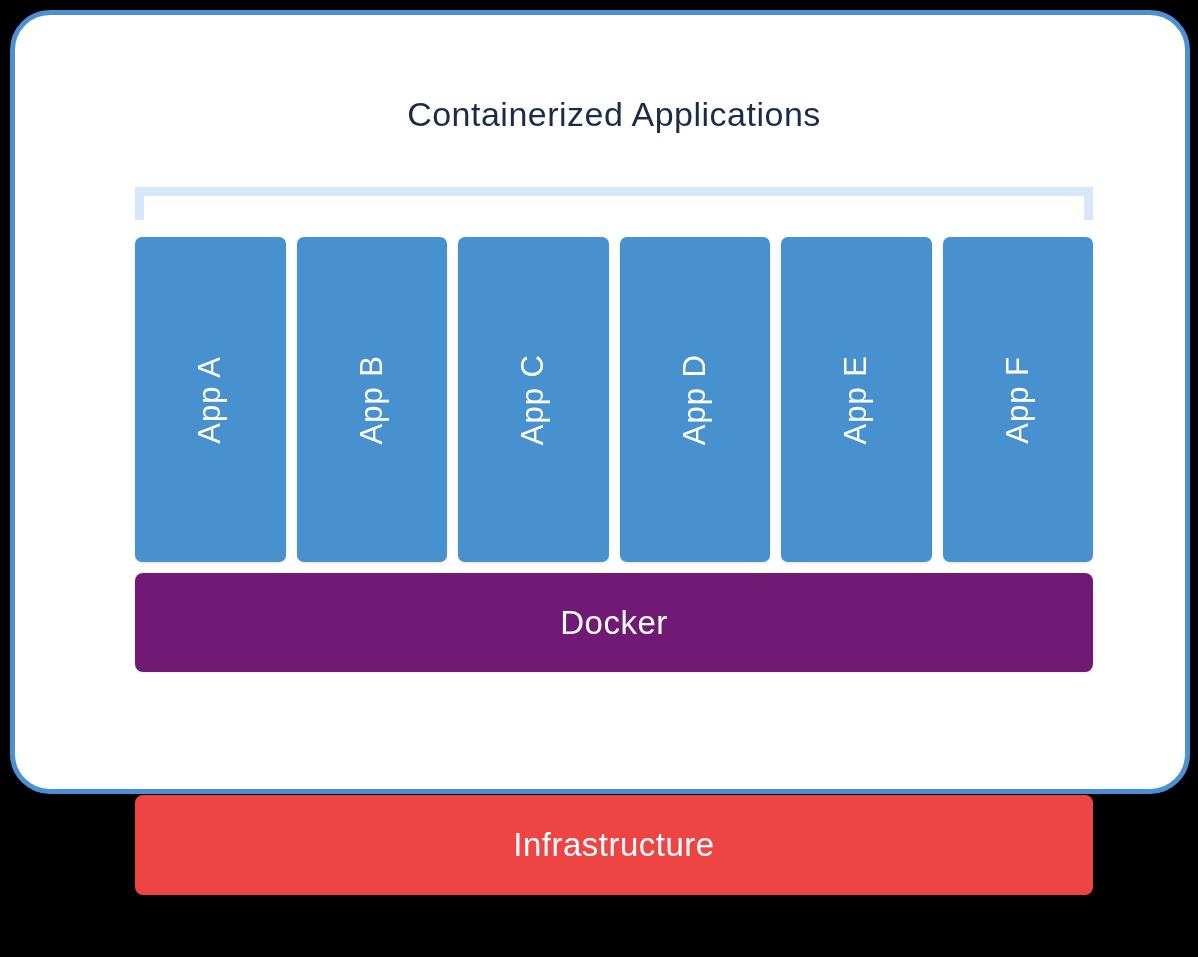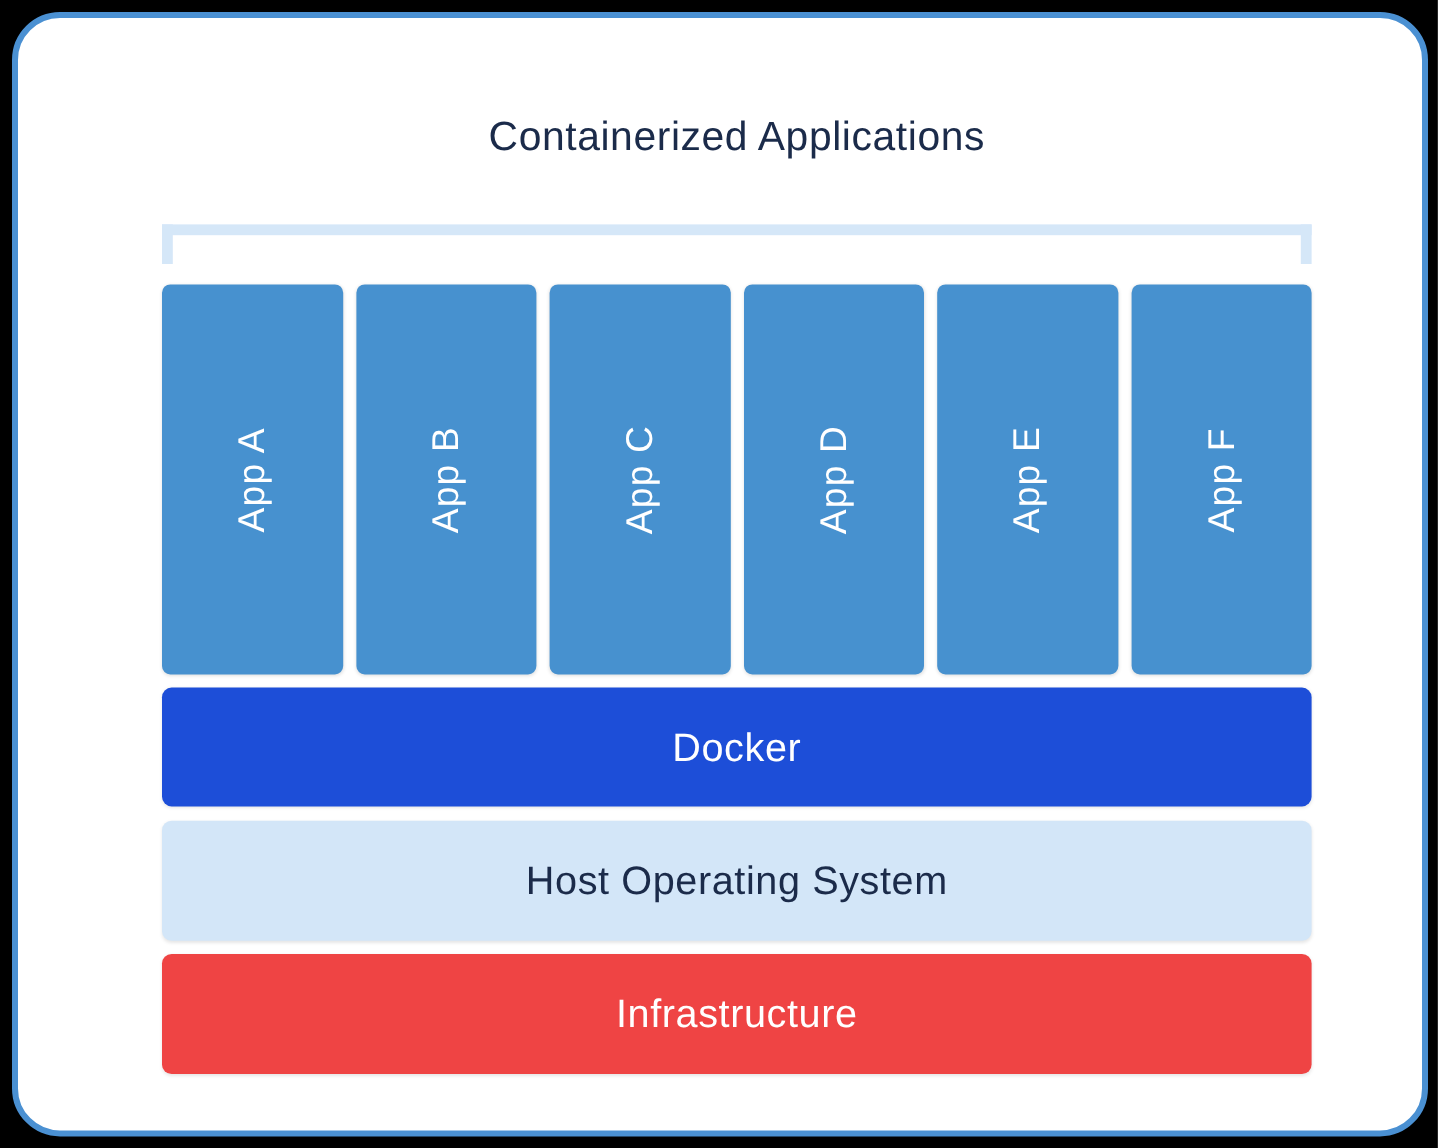--- a/index.html
+++ b/index.html
@@ -6,21 +6,21 @@
   html, body {
     width: 1198px; height: 957px;
     background: #000000;
     font-family: "Liberation Sans", sans-serif;
     overflow: hidden;
     position: relative;
   }
   .card {
     position: absolute;
     left: 10px; top: 10px;
-    width: 1180px; height: 937px;
+    width: 1180px; height: 784px;
     background: #ffffff;
     border: 5px solid #4a90d2;
     border-radius: 40px;
   }
   .diagram-title {
     position: absolute;
     left: 120px; top: 80px;
     width: 958px;
     text-align: center;
     font-size: 34px;
@@ -100,19 +100,18 @@
       <span class="app-label">App D</span>
     </div>
     <div class="app-box" style="background-color: rgb(71, 145, 207);">
       <span class="app-label">App E</span>
     </div>
     <div class="app-box" style="background-color: rgb(71, 145, 207);">
       <span class="app-label">App F</span>
     </div>
   </div>
 
-  <div class="layer layer-docker" style="background-color: #1d4ed8; color: rgb(255, 255, 255);">Docker</div>
+  <div class="layer layer-docker" style="background-color: #701a75; color: rgb(255, 255, 255);">Docker</div>
 
-  <div class="layer layer-host" style="background-color: rgb(211, 230, 248); color: rgb(27, 43, 74);">Host Operating System</div>
 
   <div class="layer layer-infra" style="background-color: #ef4444; color: rgb(255, 255, 255);">Infrastructure</div>
 
 </div>
 
 </body></html>

